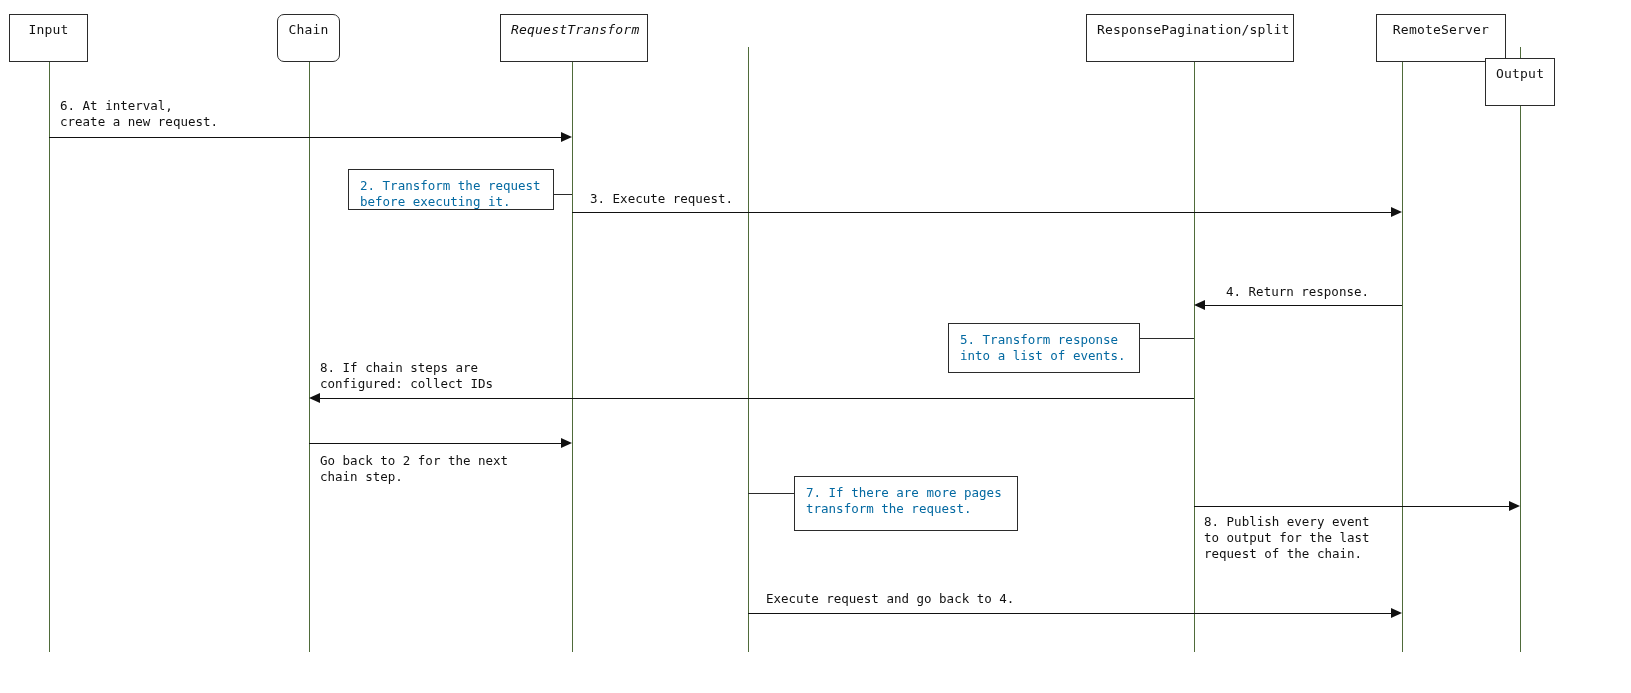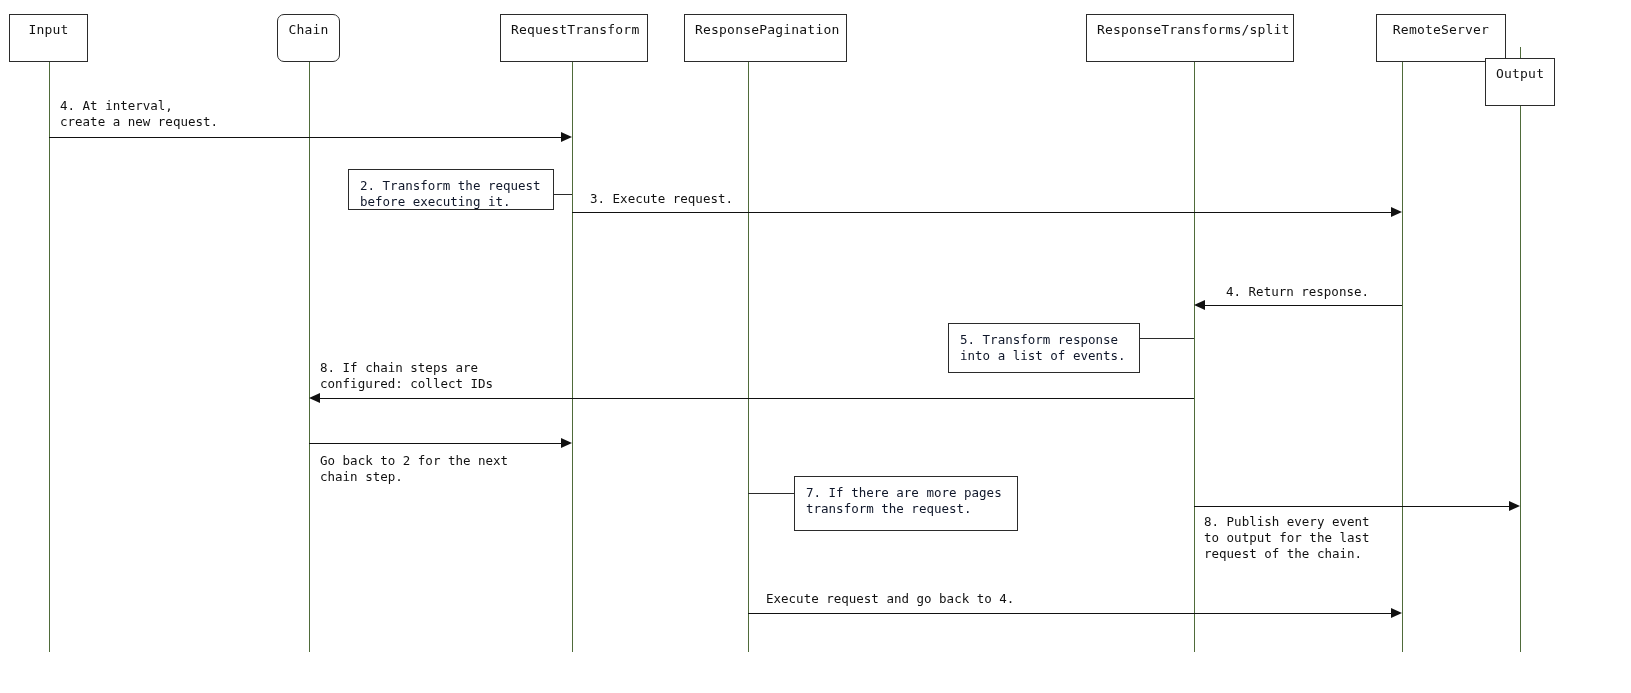--- a/index.html
+++ b/index.html
@@ -80,21 +80,21 @@
   }
 
   
   .note {
     position: absolute;
     box-sizing: border-box;
     border: 1.3px solid #2b2b2b;
     background: #ffffff;
     font-size: 12.5px;
     line-height: 16px;
-    color: #0f172a;
+    color: #0369a1;
     white-space: pre;
     padding: 8px 11px;
     z-index: 5;
   }
   .note-connector {
     position: absolute;
     height: 0;
     border-top: 1.3px solid #2b2b2b;
     z-index: 3;
   }
@@ -107,27 +107,26 @@
   <div class="lifeline" style="left:48.5px;  top:47px; height:605px;"></div>
   <div class="lifeline" style="left:308.5px; top:47px; height:605px;"></div>
   <div class="lifeline" style="left:571.5px; top:47px; height:605px;"></div>
   <div class="lifeline" style="left:747.5px; top:47px; height:605px;"></div>
   <div class="lifeline" style="left:1193.5px;top:47px; height:605px;"></div>
   <div class="lifeline" style="left:1401.5px;top:47px; height:605px;"></div>
   <div class="lifeline" style="left:1519.5px;top:47px; height:605px;"></div>
 
   <div class="participant" style="left:9px;    top:14px; width:79px;">Input</div>
   <div class="participant" style="left:277px;  top:14px; width:63px;border-radius:7px;">Chain</div>
-  <div class="participant" style="left:500px;  top:14px; width:148px;">RequestTransform</div>
-  <div class="participant" style="left:684px;  top:14px; width:163px;">ResponsePagination</div>
-  <div class="participant" style="left:1086px; top:14px; width:208px;">ResponseTransforms/split</div>
+  <div class="participant" style="left:500px;  top:14px; width:148px;font-style:italic;">RequestTransform</div>
+  <div class="participant" style="left:1086px; top:14px; width:208px;">ResponsePagination/split</div>
   <div class="participant" style="left:1376px; top:14px; width:130px;">RemoteServer</div>
   <div class="participant" style="left:1485px; top:14px; width:70px;margin-top:44px;">Output</div>
 
-  <div class="msg-label" style="left:60px; top:98px;">4. At interval,</div>
+  <div class="msg-label" style="left:60px; top:98px;">6. At interval,</div>
   <div class="msg-label" style="left:60px; top:114px;">create a new request.</div>
   <div class="msg-line" style="left:49px; top:137px; width:512px;"></div>
   <div class="arrowhead right" style="left:561px; top:132px;"></div>
 
   <div class="note-connector" style="left:553px; top:194px; width:19px;"></div>
   <div class="note" style="left:348px; top:169px; width:206px; height:41px;"><span>2. Transform the request</span>
 <span>before executing it.</span></div>
 
   <div class="msg-label" style="left:590px; top:191px;">3. Execute request.</div>
   <div class="msg-line" style="left:572px; top:212px; width:819px;"></div>

